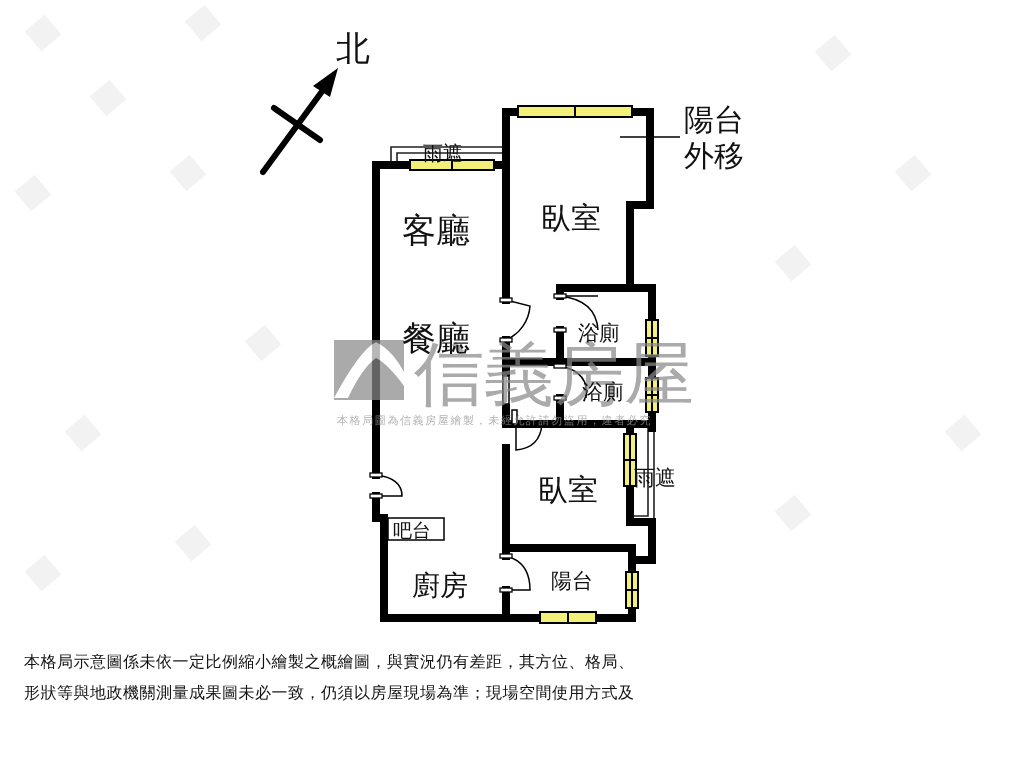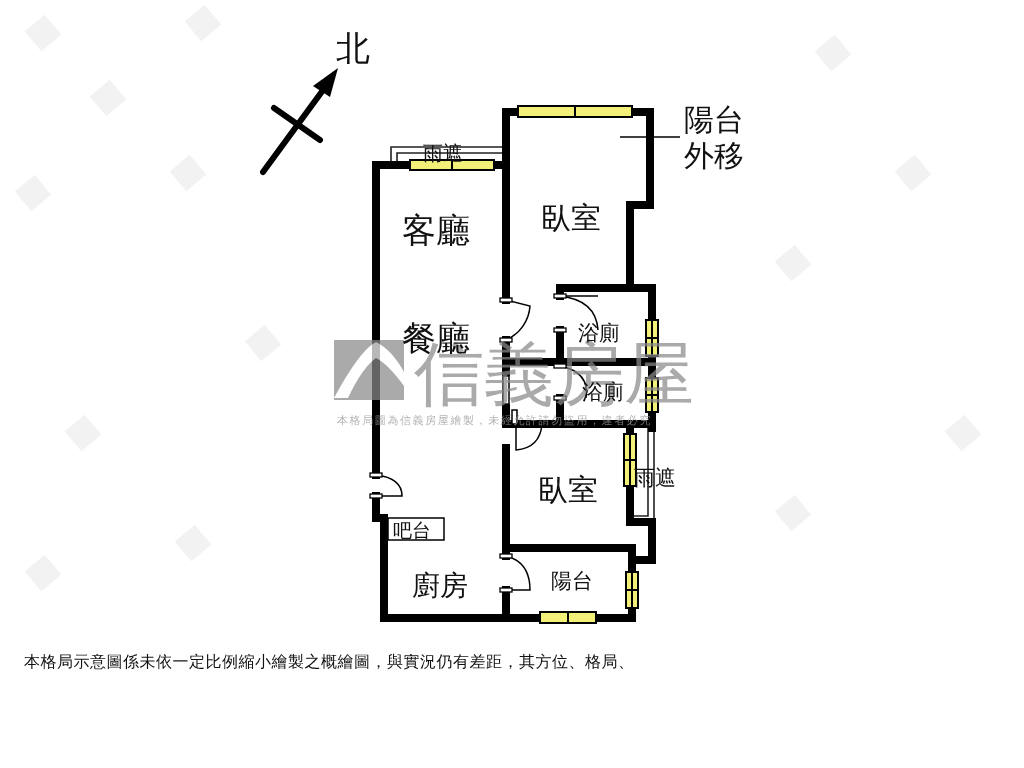--- a/index.html
+++ b/index.html
@@ -165,13 +165,14 @@
   <text class="room-label" x="551" y="588" font-size="21">陽台</text>
 
   <text class="room-label" x="423" y="160" font-size="20">雨遮</text>
   <text class="room-label" x="634" y="485" font-size="21">雨遮</text>
   <text class="room-label" x="684" y="130" font-size="30">陽台</text>
   <text class="room-label" x="684" y="166" font-size="30">外移</text>
 </svg>
 
 <div class="disclaimer">
   <div>本格局示意圖係未依一定比例縮小繪製之概繪圖，與實況仍有差距，其方位、格局、</div>
+  <div>形狀等與地政機關測量成果圖未必一致，仍須以房屋現場為準；現場空間使用方式及</div>
 </div>
 
 </body></html>

